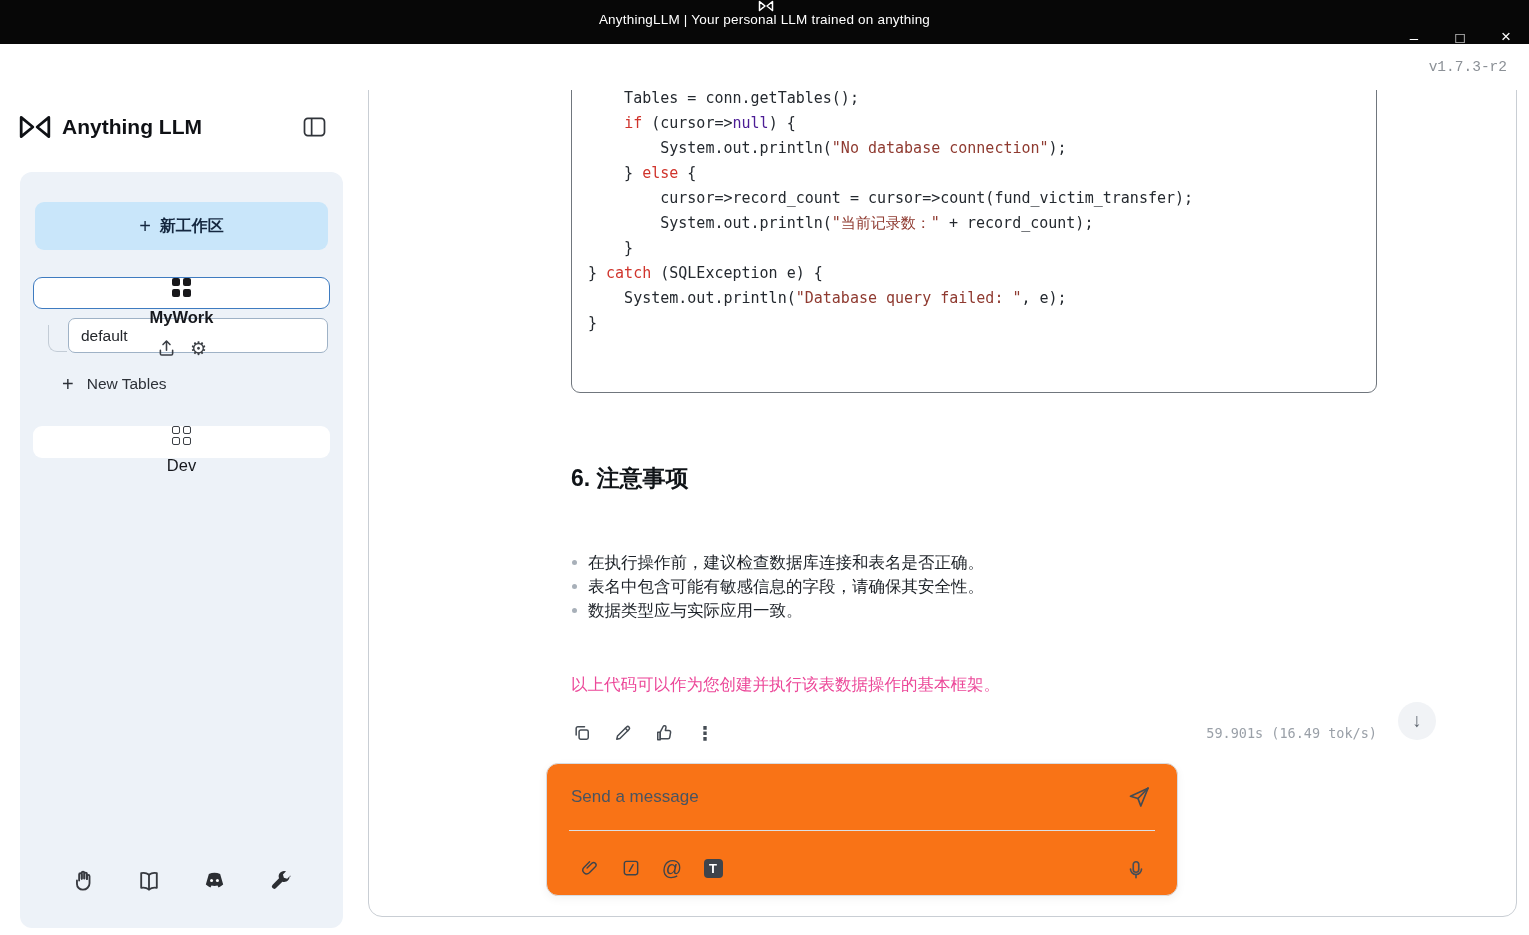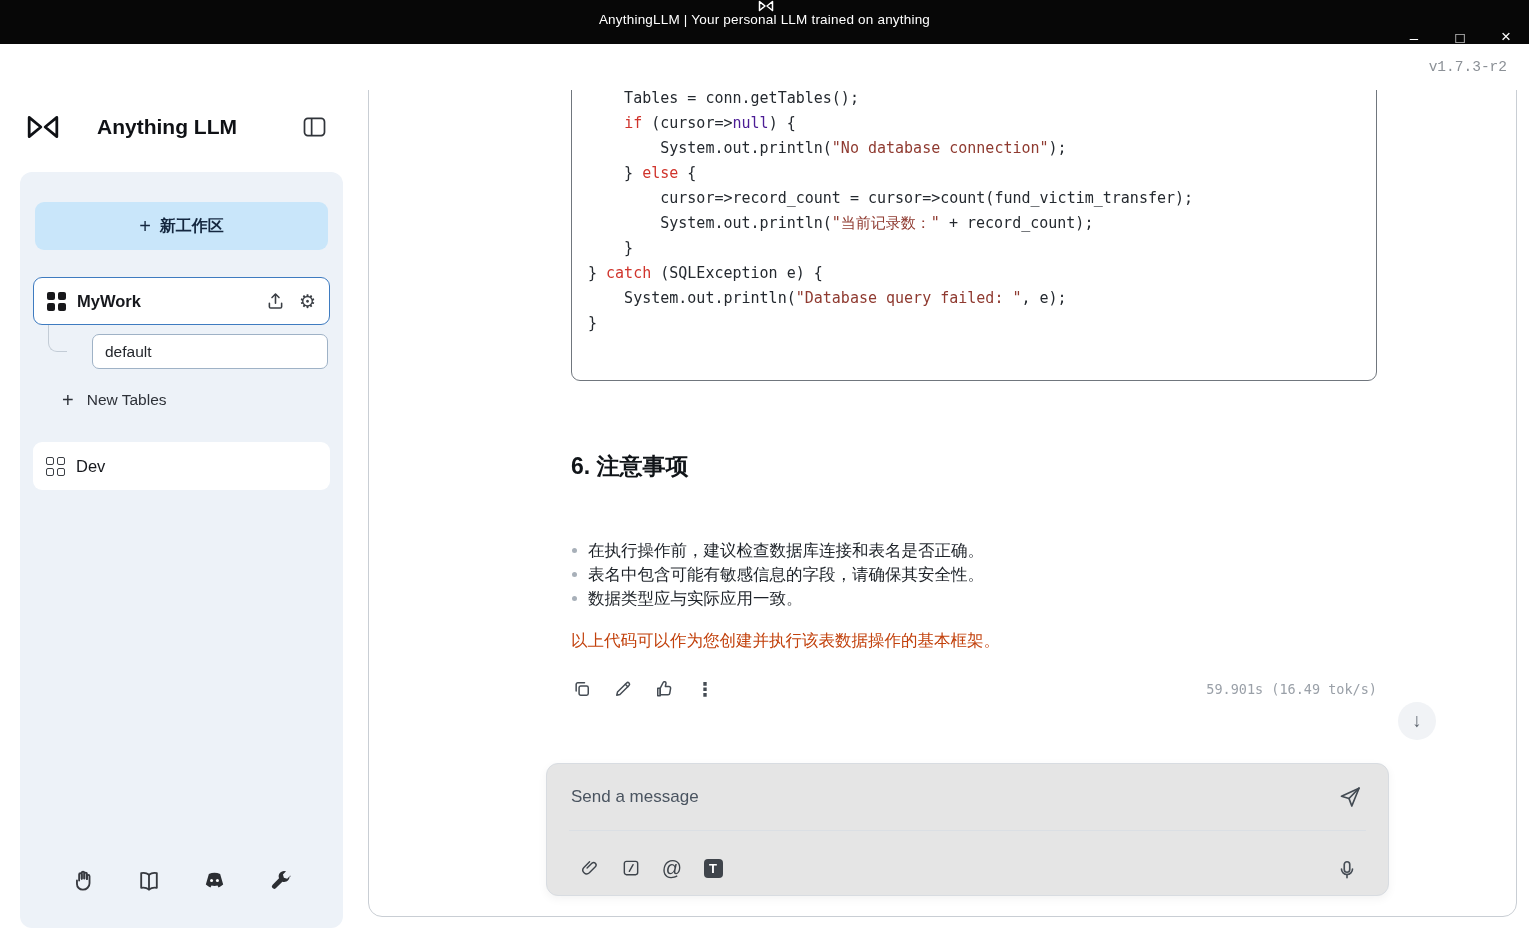--- a/index.html
+++ b/index.html
@@ -14,71 +14,71 @@
   .tb-controls { margin-left:auto; display:flex; height:100%; }
   .tb-btn { width:46px; height:100%; display:flex; align-items:center; justify-content:center; font-size:15px; color:#fff; cursor:default; }
   .tb-btn.close { font-size:17px; }
 
   
   .version-strip { position:absolute; top:44px; left:0; right:0; height:46px; background:#fff; z-index:12; display:flex; align-items:center; justify-content:flex-end; padding-right:22px;font-family:Liberation Mono, monospace; }
   .version-text { color:#8b9096; font-size:14.5px; }
 
   
   .sidebar { position:absolute; top:90px; left:0; width:352px; bottom:0; background:#fff; z-index:10; }
-  .brand-row { display:flex; align-items:center; padding:24px 26px 0 26px;gap:27px; }
+  .brand-row { display:flex; align-items:center; padding:24px 26px 0 18px; }
   .brand-text { font-size:21px; font-weight:600; margin-left:10px; color:#0f1115; }
   .toggle-btn { margin-left:auto; color:#30343a; }
 
   .panel { position:absolute; left:20px; top:82px; width:323px; bottom:7px; background:#edf2f8; border-radius:12px; }
   .new-ws { margin:30px 15px 0; height:48px; border-radius:9px; background:#c9e6fa; display:flex; align-items:center; justify-content:center; gap:9px; color:#14273f; font-size:16px; font-weight:600; cursor:pointer; }
   .plus-glyph { font-size:20px; font-weight:400; line-height:1; }
-  .ws-item { margin:27px 13px 0; height:48px; background:#fff; border-radius:9px; display:flex; align-items:center; padding:0 13px; gap:11px; cursor:pointer; }
+  .ws-item { margin:27px 13px 0; height:32px; background:#fff; border-radius:9px; display:flex; align-items:center; padding:0 13px; gap:11px; cursor:pointer;flex-direction:column; }
   .ws-item.active { border:1.6px solid #3e7bc0; }
   .ws-name { font-size:16.5px; font-weight:600; color:#16181d; flex:1; }
   .ws-icons { display:flex; align-items:center; gap:13px; color:#3b3f45; }
   .gear-glyph { font-size:19px; line-height:1; color:#3b3f45; font-family:"DejaVu Sans",sans-serif; }
   .grid-fill { display:grid; grid-template-columns:8px 8px; grid-template-rows:8px 8px; gap:3px; }
   .grid-fill i { background:#18181b; border-radius:2px; }
   .grid-line { display:grid; grid-template-columns:8px 8px; grid-template-rows:8px 8px; gap:3px; }
   .grid-line i { border:1.6px solid #3b3f45; border-radius:2px; }
   .connector { position:absolute; left:28px; top:153px; width:19px; height:27px; border-left:1.5px solid #c3ccd6; border-bottom:1.5px solid #c3ccd6; border-bottom-left-radius:9px; }
-  .thread-box { margin:9px 15px 0 72px; height:35px; background:#fff; border:1px solid #9fb2c6; border-radius:7px; display:flex; align-items:center; padding:0 12px; font-size:15.5px; color:#23262b; cursor:pointer; }
+  .thread-box { margin:9px 15px 0 48px; height:35px; background:#fff; border:1px solid #9fb2c6; border-radius:7px; display:flex; align-items:center; padding:0 12px; font-size:15.5px; color:#23262b; cursor:pointer; }
   .new-thread { margin:16px 0 0 42px; height:30px; display:flex; align-items:center; gap:13px; color:#2d3138; font-size:15.5px; cursor:pointer; }
   .ws-plain-label { font-size:16.5px; font-weight:500; color:#16181d; }
   .panel-footer { position:absolute; bottom:34px; left:0; right:0; display:flex; justify-content:center; gap:39px; color:#36393f; }
   .footer-icon { cursor:pointer; }
 
   
   .chat-outer { position:absolute; left:368px; top:56px; width:1149px; height:861px; background:#fff; border:1px solid #c9ced4; border-radius:14px; z-index:1; }
   .chat-clip { position:absolute; inset:0; overflow:hidden; border-radius:13px; }
   .msg { padding:0 139px 0 202px; }
 
-  .code-card { margin-top:16px; border:1px solid #70767d; border-radius:9px; padding:12px 16px 44px; background:#fff;
+  .code-card { margin-top:16px; border:1px solid #70767d; border-radius:9px; padding:12px 16px 56px; background:#fff;
                font-family:"DejaVu Sans Mono",monospace; font-size:15px; color:#24292f; }
   .code-line { white-space:pre; line-height:25px; }
   .tok-p { color:#24292f; }
   .tok-k { color:#d0342c; }
   .tok-b { color:#4c1d95; }
   .tok-s { color:#8f3a30; }
 
   .heading { margin-top:70px; font-size:23px; font-weight:700; color:#101418; }
   .notes-list { margin-top:56px; list-style:none; }
   .notes-list li { position:relative; padding-left:17px; font-size:16.5px; line-height:24px; color:#1d2228; }
   .notes-list li::before { content:""; position:absolute; left:1px; top:10px; width:5px; height:5px; border-radius:50%; background:#a8b0b9; }
-  .closing { margin-top:20px; font-size:16.5px; color:#c2410c; }
+  .closing { margin-top:52px; font-size:16.5px; color:#ec4899; }
 
   .action-row { margin-top:26px; display:flex; align-items:center; gap:19px; color:#454c54; }
   .action-icon { cursor:pointer; display:flex; align-items:center; justify-content:center; width:22px; height:22px; }
   .kebab-glyph { font-size:19px; font-weight:700; color:#454c54; }
   .timing { margin-left:auto; font-family:"DejaVu Sans Mono",monospace; font-size:13.5px; color:#9aa0a8; }
 
   .scroll-down { position:absolute; right:80px; top:645px; width:38px; height:38px; border-radius:50%; background:#f1f3f6; display:flex; align-items:center; justify-content:center; font-size:19px; color:#5f6670; cursor:pointer; }
 
   
-  .composer { position:absolute; left:177px; top:706px; width:843px; height:133px; background:#e5e5e5; border:1px solid #d8dce1; border-radius:12px; box-shadow:0 3px 10px rgba(0,0,0,.05); }
+  .composer { position:absolute; left:177px; top:706px; width:632px; height:133px; background:#f97316; border:1px solid #d8dce1; border-radius:12px; box-shadow:0 3px 10px rgba(0,0,0,.05); }
   .composer-input { position:absolute; left:24px; top:12px; right:64px; height:42px; border:none; outline:none; font-size:17px; color:#14181d; font-family:"Liberation Sans","DejaVu Sans",sans-serif; background:transparent; }
   .composer-input::placeholder { color:#4a5460; opacity:1; }
   .send-btn { position:absolute; right:26px; top:21px; color:#434b53; cursor:pointer; }
   .composer-divider { position:absolute; left:22px; right:22px; top:66px; border-top:1px solid #dbdfe4; }
   .tools-row { position:absolute; left:32px; bottom:16px; display:flex; align-items:center; gap:19px; color:#3e444b; }
   .tool-icon { cursor:pointer; display:flex; align-items:center; justify-content:center; width:22px; height:22px; }
   .at-glyph { font-size:20px; font-weight:500; color:#3e444b; }
   .t-box { width:19px; height:19px; background:#3f444b; border-radius:4px; color:#fff; font-size:13px; font-weight:700; display:flex; align-items:center; justify-content:center; }
   .mic-btn { position:absolute; right:30px; bottom:14px; color:#474e56; cursor:pointer; }
 </style>

